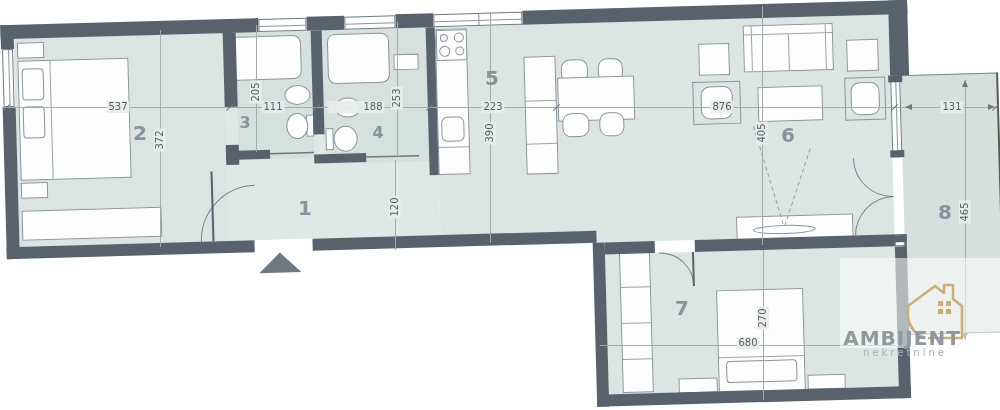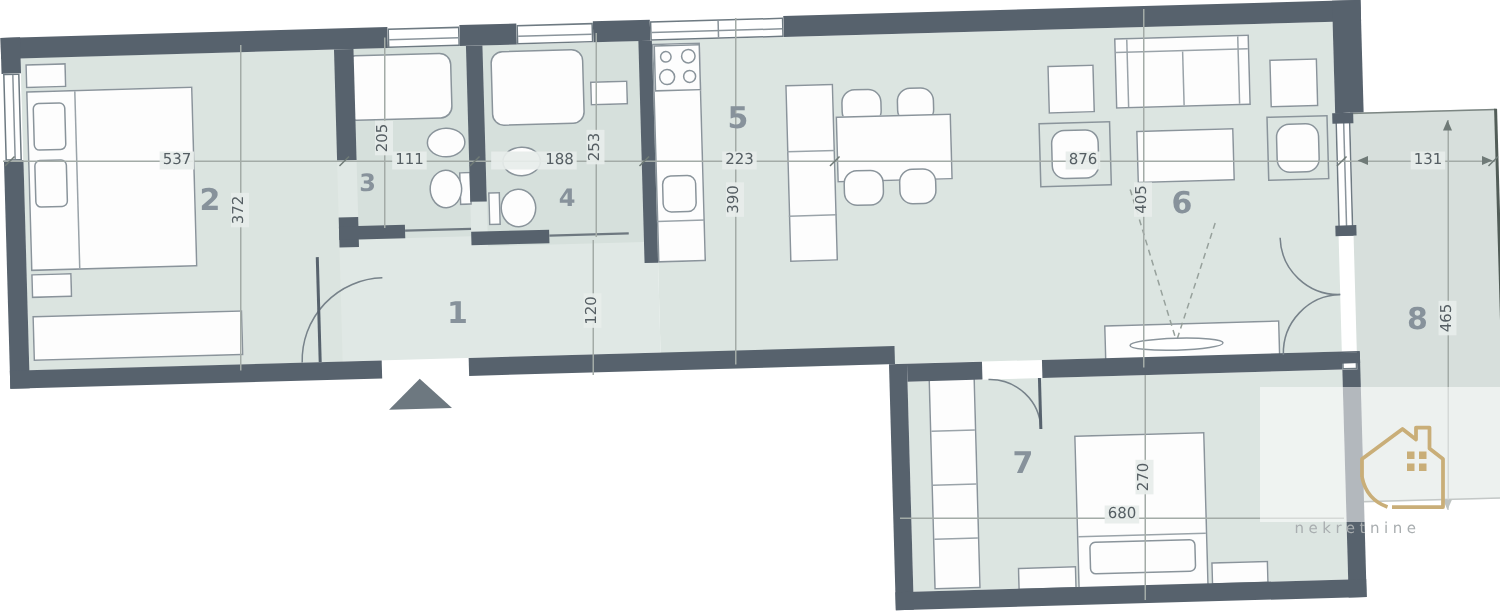--- a/index.html
+++ b/index.html
@@ -226,15 +226,16 @@
       <path d="M 908 318 L 908 306 L 935 286 L 944 293 L 944 285 L 953 285 L 953 299 L 962 306 L 962 338 L 928 338"></path>
       <path d="M 908 318 Q 911 333 925 338"></path>
     </g>
     <g fill="#c9ae78">
       <rect x="938" y="301" width="5" height="5"></rect>
       <rect x="946" y="301" width="5" height="5"></rect>
       <rect x="938" y="309" width="5" height="5"></rect>
       <rect x="946" y="309" width="5" height="5"></rect>
     </g>
   </svg>
+  <div id="brand">AMBIJENT</div>
   <div id="tagline">nekretnine</div>
 
 </div>
 
 </body></html>

